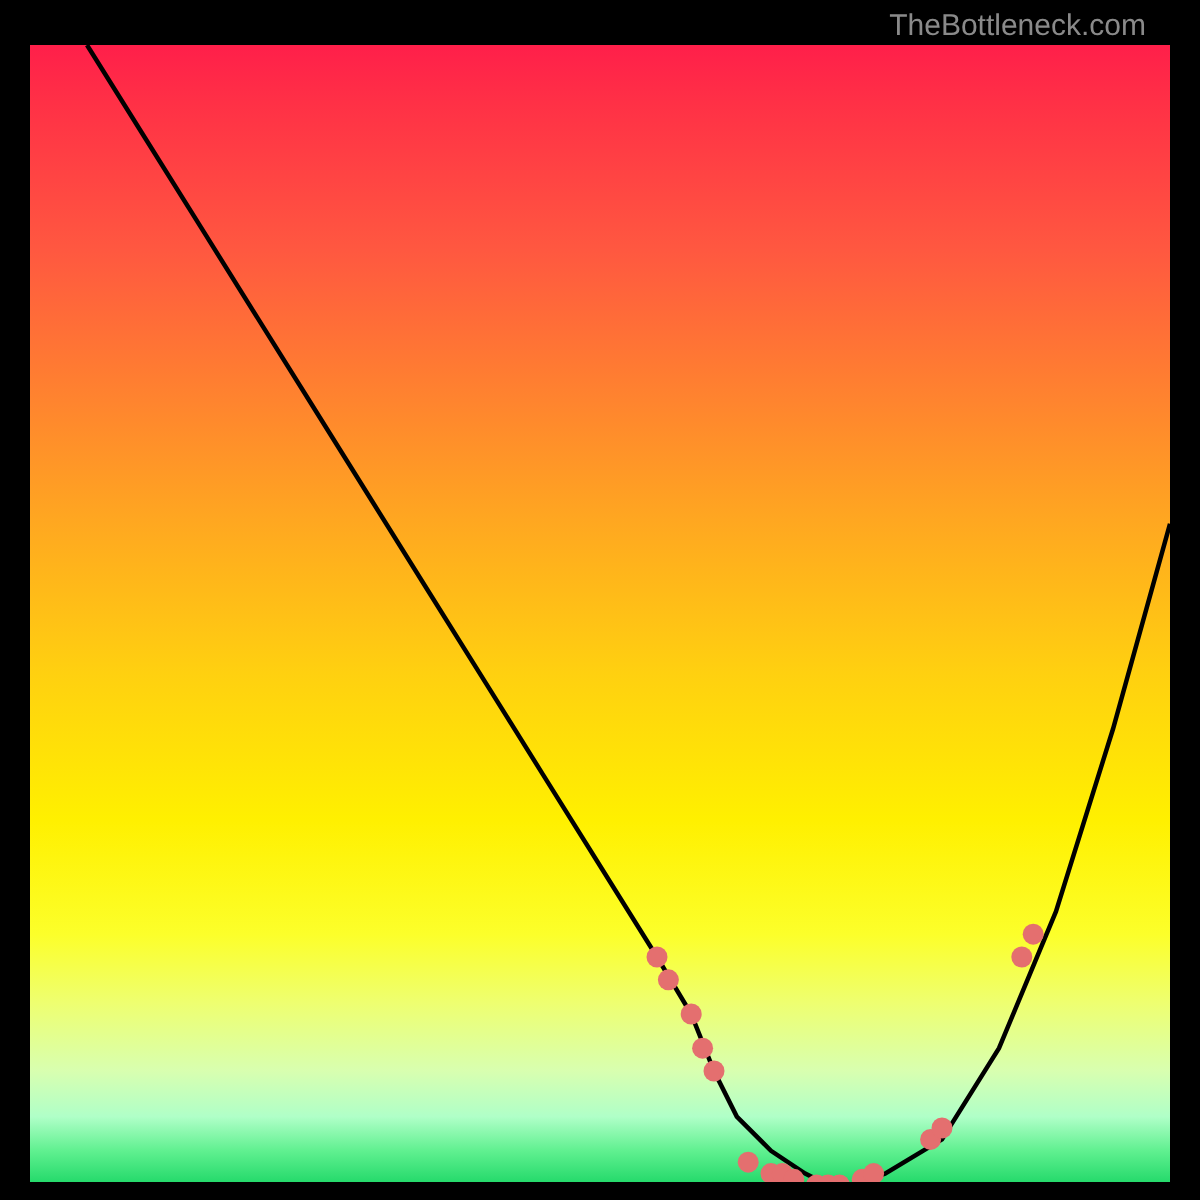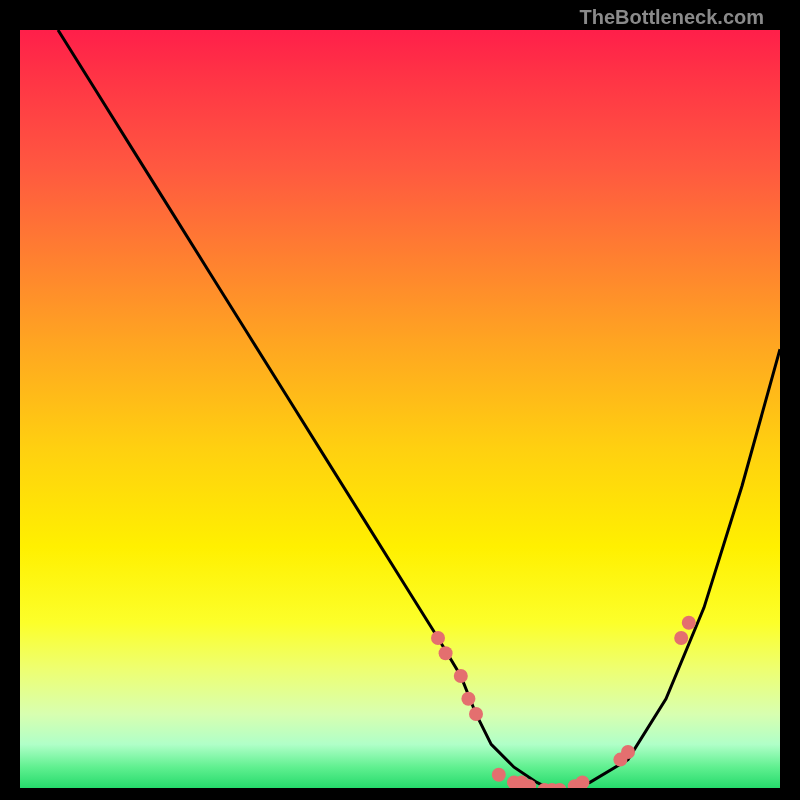--- a/index.html
+++ b/index.html
@@ -2,21 +2,20 @@
 <html><head>
 <meta charset="utf-8">
 <style>
   * { margin: 0; padding: 0; box-sizing: border-box; }
   html, body { width: 800px; height: 800px; background: #000; overflow: hidden; }
   .chart-container {
     position: relative;
     width: 784px;
     height: 800px;
     background: #000;
-    font-weight: bold;
   }
   .plot-area {
     position: absolute;
     left: 20px;
     top: 30px;
     width: 760px;
     height: 760px;
   }
   .gradient-bg {
     position: absolute;

